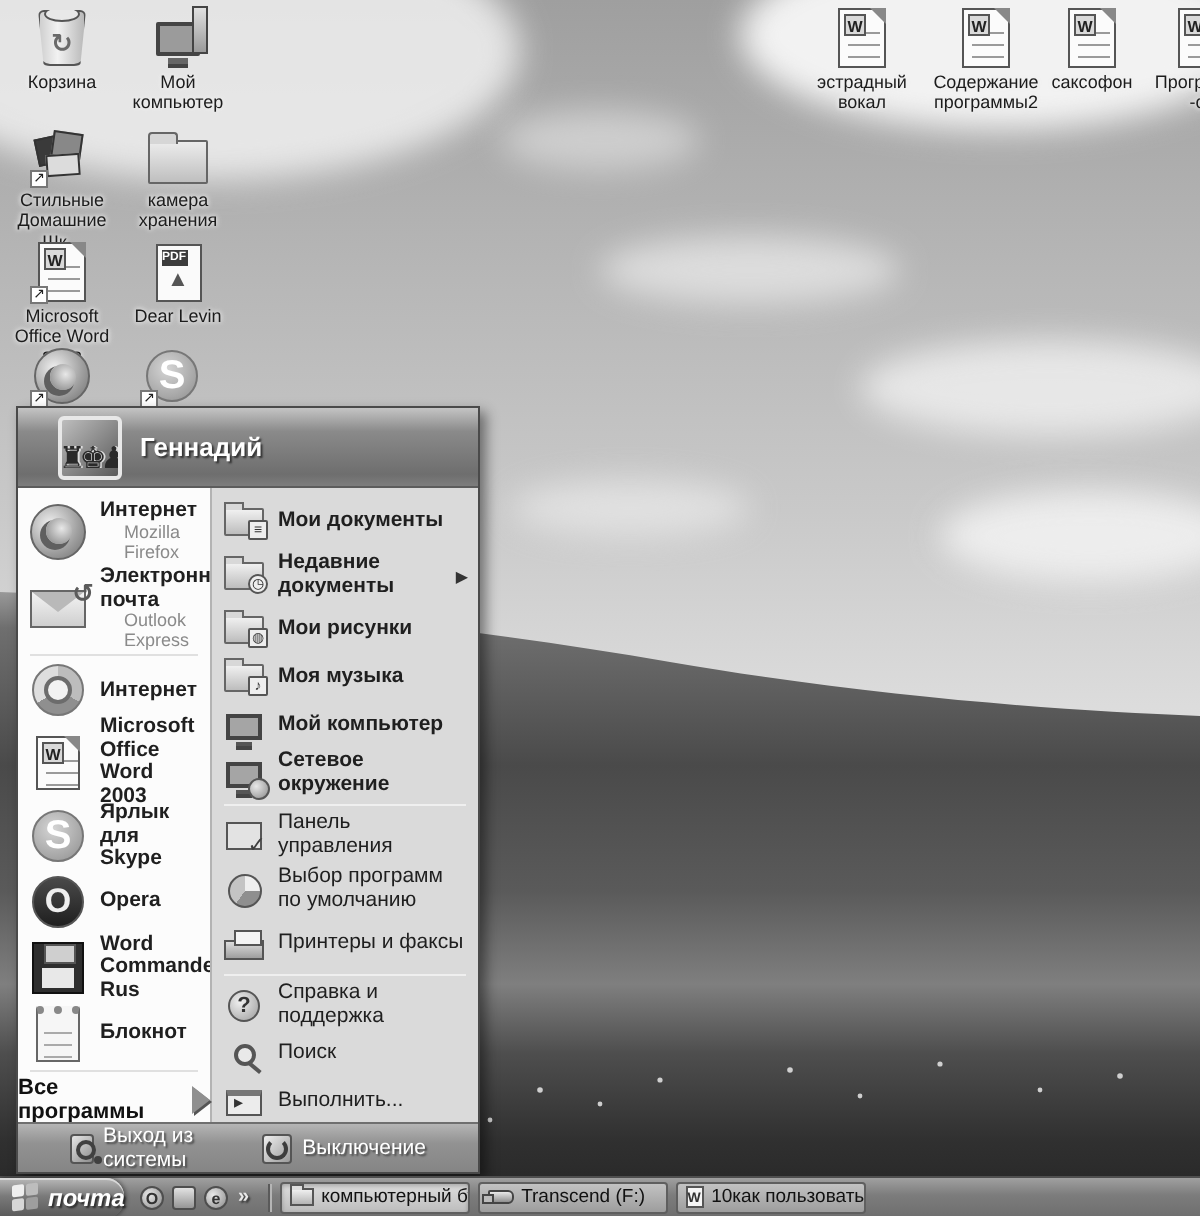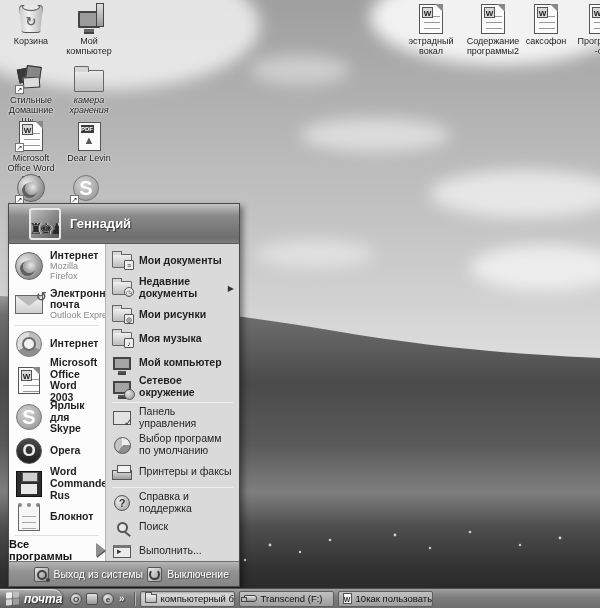--- a/index.html
+++ b/index.html
@@ -88,32 +88,32 @@
   .sm-header { height:40px; background:linear-gradient(180deg,#c4c4c4,#8a8a8a 30%,#6e6e6e 85%,#7d7d7d); display:flex; align-items:center; gap:9px; padding:0 20px; border-bottom:1px solid #5c5c5c; }
   .avatar { width:32px; height:32px; border:2px solid #e8e8e8; border-radius:3px; background:linear-gradient(135deg,#bdbdbd,#5a5a5a); display:flex; align-items:flex-end; justify-content:center; overflow:hidden; }
   .avatar::before { content:"♜♚♟"; font-size:15px; color:#2a2a2a; letter-spacing:-3px; text-shadow:1px 0 0 #ddd; }
   .sm-user { color:#fff; font-weight:bold; font-size:13px; text-shadow:1px 1px 1px rgba(0,0,0,.6); }
   .sm-body { display:flex; height:318px; }
   .sm-left { width:96px; background:#fcfcfc; display:flex; flex-direction:column; padding:3px 0 0; }
   .sm-right { flex:1; background:#dadada; border-left:1px solid #b3b3b3; display:flex; flex-direction:column; padding:5px 2px 2px; }
   .li { display:flex; align-items:center; gap:6px; padding:0 3px 0 5px; cursor:pointer; }
   .li .art { width:30px; height:30px; flex:none; display:flex; align-items:center; justify-content:center; position:relative; }
   .li .txt { font-size:10.5px; font-weight:bold; color:#1f1f1f; line-height:1.1; }
-  .li .sub { font-size:9px; font-weight:normal; color:#8a8a8a; }
+  .li .sub { font-size:9px; font-weight:normal; color:#8a8a8a;margin-left:12px; }
   .h40 { height:40px; } .h34 { height:34px; }
   .sep-l { height:1px; background:#e0e0e0; margin:2px 6px; }
   .allprog { height:25px; display:flex; align-items:center; justify-content:flex-start; gap:7px; font-size:11px; font-weight:bold; color:#111; cursor:pointer; }
   .allprog .tri { width:0; height:0; border-left:9px solid #8f8f8f; border-top:7px solid transparent; border-bottom:7px solid transparent; filter:drop-shadow(1px 1px 0 #555); }
   .ri { display:flex; align-items:center; gap:6px; padding:0 3px; min-height:24px; font-size:10.5px; color:#1f1f1f; cursor:pointer; }
   .ri.b { font-weight:bold; }
   .ri.two { min-height:30px; }
   .ri .rlbl { line-height:1.12; }
   .ri .arr { margin-left:auto; font-size:8px; color:#333; }
   .sep-r { height:1px; background:#bdbdbd; border-bottom:1px solid #efefef; margin:3px 4px; }
-  .sm-footer { position:absolute; left:0; right:0; bottom:0; height:25px; background:linear-gradient(180deg,#b5b5b5,#929292 40%,#858585); border-top:1px solid #6f6f6f; display:flex; align-items:center; justify-content:flex-end; gap:4px; padding:0 10px; }
+  .sm-footer { position:absolute; left:0; right:0; bottom:0; height:25px; background:linear-gradient(180deg,#b5b5b5,#929292 40%,#858585); border-top:1px solid #6f6f6f; display:flex; align-items:center; justify-content:flex-end; gap:14px; padding:0 26px; }
   .fbtn { display:flex; align-items:center; gap:5px; color:#fff; font-size:10.5px; text-shadow:1px 1px 1px rgba(0,0,0,.5); cursor:pointer; }
   .keyic { width:15px; height:15px; background:linear-gradient(135deg,#e6e6e6,#8d8d8d); border:1px solid #555; border-radius:2px; position:relative; }
   .keyic::after { content:""; position:absolute; left:2px; top:2px; width:6px; height:6px; border:2px solid #404040; border-radius:50%; box-shadow:6px 5px 0 -3px #404040; }
   .pwric { width:15px; height:15px; background:linear-gradient(135deg,#efefef,#9a9a9a); border:1px solid #555; border-radius:2px; display:flex; align-items:center; justify-content:center; }
   .pwric::after { content:""; width:7px; height:7px; border:2px solid #3d3d3d; border-radius:50%; border-top-color:transparent; }
 
   
   .taskbar { position:absolute; left:0; bottom:0; width:600px; height:20px; background:linear-gradient(180deg,#a0a0a0,#7c7c7c 45%,#6f6f6f); border-top:1px solid #4f4f4f; display:flex; align-items:center; z-index:6; }
   .start-btn { height:20px; width:62px; border-radius:0 9px 9px 0; background:linear-gradient(180deg,#b9b9b9,#7a7a7a 45%,#585858); box-shadow:inset 0 1px 0 #d8d8d8,1px 0 2px rgba(0,0,0,.4); display:flex; align-items:center; gap:5px; padding-left:6px; cursor:pointer; flex:none; }
   .winflag { width:13px; height:13px; display:grid; grid-template-columns:6px 6px; grid-template-rows:6px 6px; gap:1px; transform:skewY(-6deg); }
@@ -190,21 +190,21 @@
     <div class="art">
       <div class="boxes">
           <i class="b1"></i>
           <i class="b2"></i>
           <i class="b3"></i>
         </div>
       <span class="shortcut-arrow">↗</span>
     </div>
     <div class="lbl">Стильные Домашние Шк...</div>
   </div>
-  <div class="dicon" style="left:58px;top:62px;font-style:italic;">
+  <div class="dicon" style="left:58px;top:62px;">
     <div class="art">
         <div class="folder"></div>
       </div>
     <div class="lbl">камера хранения</div>
   </div>
   <div class="dicon" style="left:0px;top:120px;">
     <div class="art">
       <div class="pg">
           <span class="wbox">W</span>
         </div>

